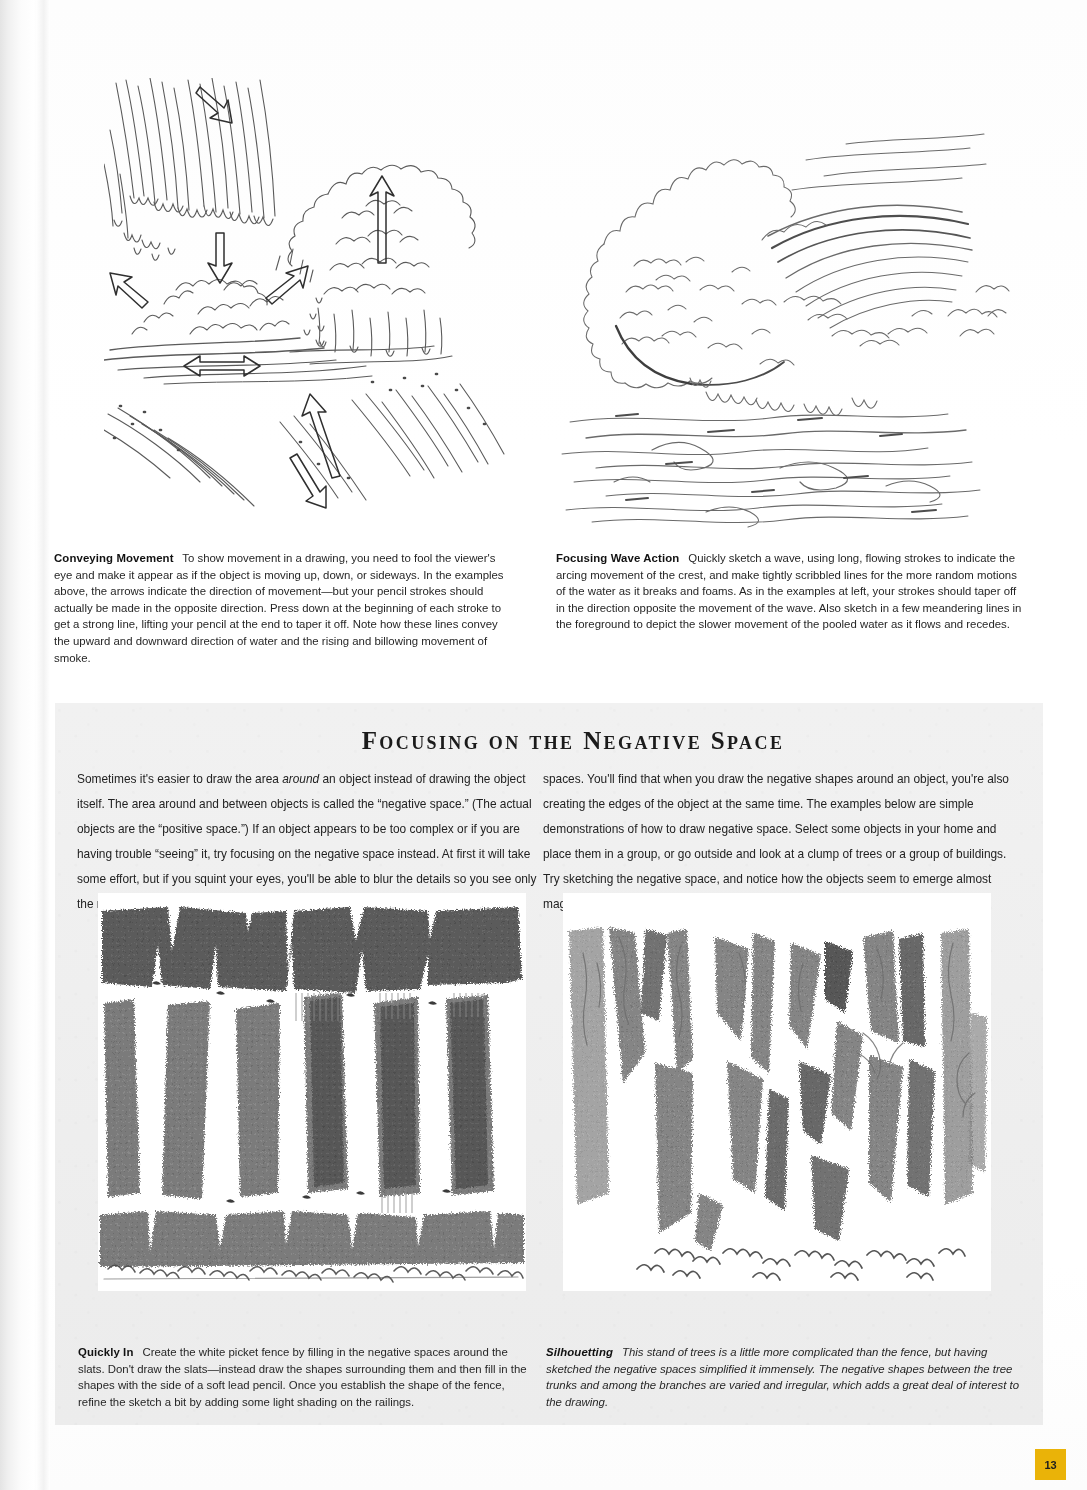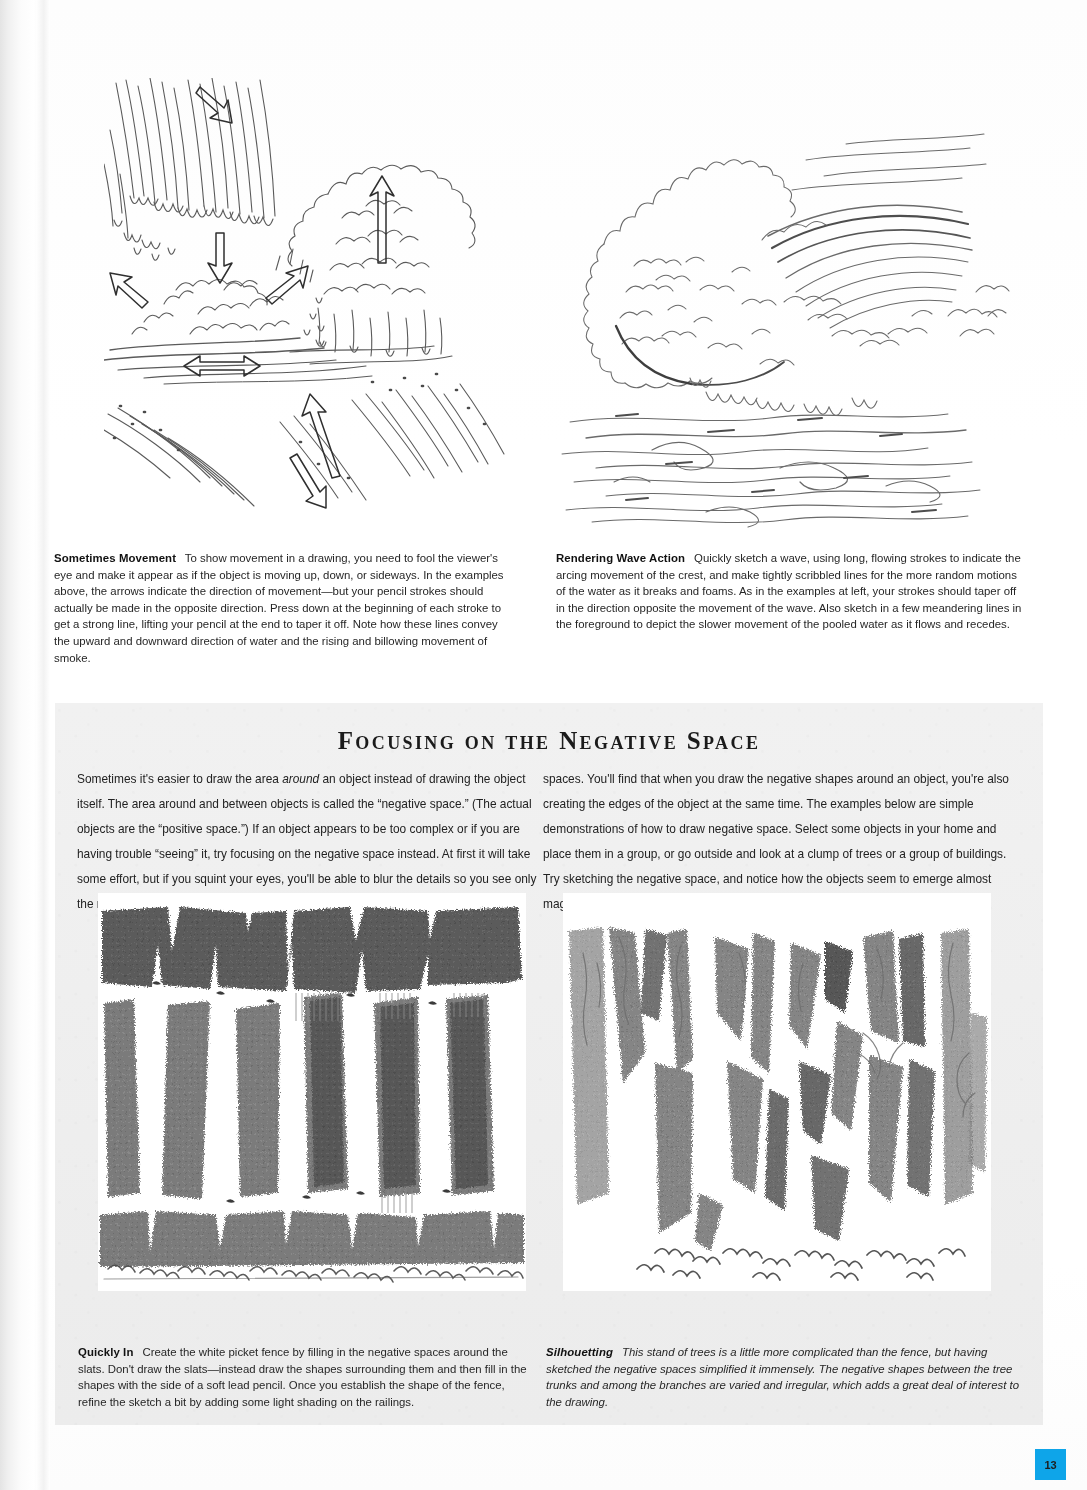--- a/index.html
+++ b/index.html
@@ -68,41 +68,42 @@
   }
   #panel-title{
     position:absolute;left:0;top:24px;width:988px;text-align:center;
     font-family:"Liberation Serif", serif;
     font-weight:bold;
     font-size:25px;
     letter-spacing:2.4px;
     color:#1b1b1b;
     font-variant:small-caps;
     text-transform:none;
+    padding-left:24px;
   }
   .panel-col{
     position:absolute;top:64px;
     font-size:11.9px;line-height:25px;color:#222;
   }
   #panel-col-left{left:22px;width:462px;}
   #panel-col-right{left:488px;width:478px;}
   .panel-col em{font-style:italic;}
 
   
   .draw-frame{
     position:absolute;background:#ffffff;overflow:hidden;
   }
   #draw-fence{left:98px;top:893px;width:428px;height:398px;}
   #draw-trees{left:563px;top:893px;width:428px;height:398px;}
   .draw-frame svg{display:block;width:100%;height:100%;}
 
   
   #page-number{
     position:absolute;left:1035px;top:1449px;width:31px;height:31px;
-    background:#0ea5e9;color:#1d1d1d;
+    background:#eab308;color:#1d1d1d;
     font-size:11px;font-weight:bold;
     display:flex;align-items:center;justify-content:center;
   }
 </style>
 </head>
 <body>
 
 <div id="page">
 
   <div id="page-tint"></div>
@@ -354,26 +355,26 @@
             <path d="M70,380 l22,-2"></path>
               <path d="M356,392 l24,-2"></path>
               <path d="M196,372 l22,-2"></path>
           </g>
         </g>
       </svg>
     </div>
   </div>
 
   <div class="caption" id="cap-movement">
-    <b>Sometimes Movement </b>
+    <b>Conveying Movement </b>
     <span>To show movement in a drawing, you need to fool the viewer's eye and make it appear as if the object is moving up, down, or sideways. In the examples above, the arrows indicate the direction of movement—but your pencil strokes should actually be made in the opposite direction. Press down at the beginning of each stroke to get a strong line, lifting your pencil at the end to taper it off. Note how these lines convey the upward and downward direction of water and the rising and billowing movement of smoke.</span>
   </div>
 
   <div class="caption" id="cap-wave">
-    <b>Rendering Wave Action </b>
+    <b>Focusing Wave Action </b>
     <span>Quickly sketch a wave, using long, flowing strokes to indicate the arcing movement of the crest, and make tightly scribbled lines for the more random motions of the water as it breaks and foams. As in the examples at left, your strokes should taper off in the direction opposite the movement of the wave. Also sketch in a few meandering lines in the foreground to depict the slower movement of the pooled water as it flows and recedes.</span>
   </div>
 
   <div id="panel">
     <div id="panel-noise"></div>
 
     <div id="panel-title">Focusing on the Negative Space</div>
 
     <div class="panel-col" id="panel-col-left">
       <span>Sometimes it's easier to draw the area </span><em>around</em><span> an object instead of drawing the object itself. The area around and between objects is called the “negative space.” (The actual objects are the “positive space.”) If an object appears to be too complex or if you are having trouble “seeing” it, try focusing on the negative space instead. At first it will take some effort, but if you squint your eyes, you'll be able to blur the details so you see only the negative and positive</span>

